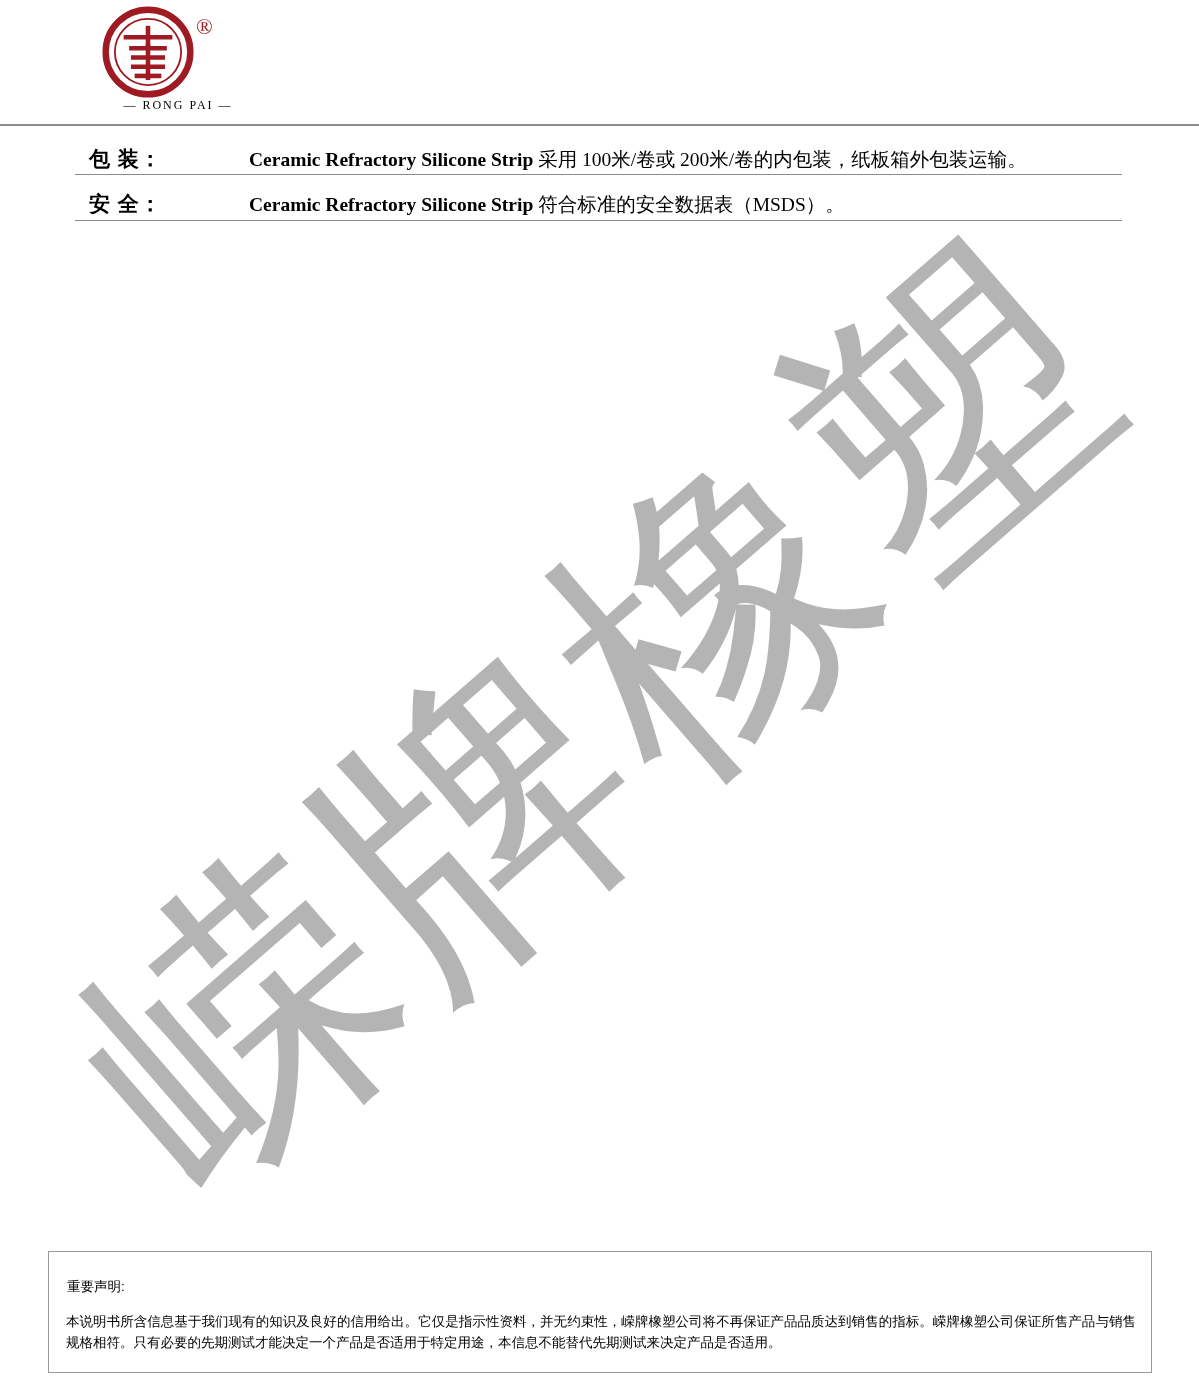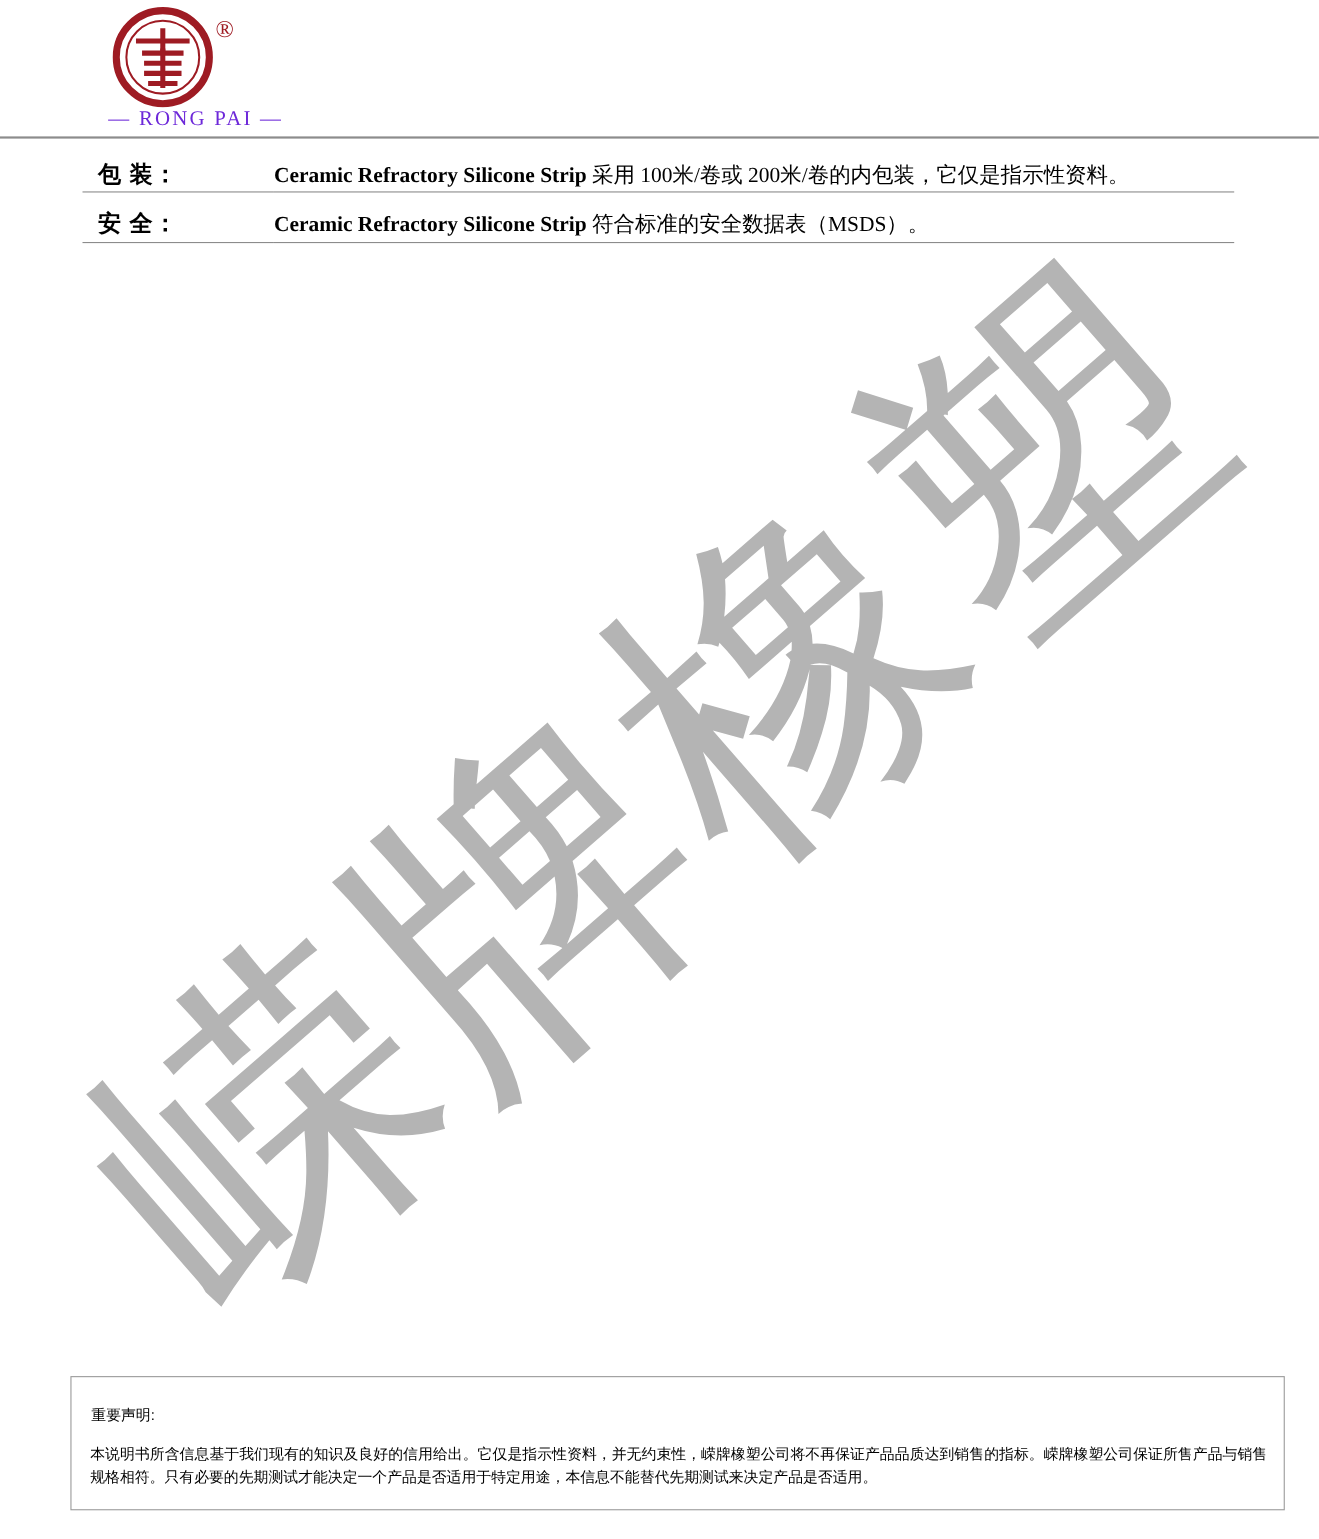--- a/index.html
+++ b/index.html
@@ -50,23 +50,23 @@
     font-size: 22px;
     color: #9e1b23;
     font-family: "Liberation Serif", serif;
   }
   .logo-text {
     position: absolute;
     left: 0px;
     top: 94px;
     width: 200px;
     text-align: center;
-    font-size: 19px;
+    font-size: 12px;
     letter-spacing: 2px;
-    color: #6d28d9;
+    color: #000000;
     font-family: "Liberation Serif", serif;
     white-space: nowrap;
   }
 
   
   .spec-table {
     position: absolute;
     left: 75px;
     top: 130px;
     width: 1047px;
@@ -131,21 +131,20 @@
   
   .statement {
     position: absolute;
     left: 48px;
     top: 1251px;
     width: 1104px;
     height: 122px;
     border: 1px solid #9a9a9a;
     box-sizing: border-box;
     background: transparent;
-    margin-left: 16px;
   }
   .statement-title {
     position: absolute;
     left: 18px;
     top: 26px;
     font-size: 13.5px;
     color: #000;
     font-family: "Liberation Sans", sans-serif;
   }
   .statement-body {
@@ -182,21 +181,21 @@
       </svg>
       <div class="logo-reg">®</div>
       <div class="logo-text">— RONG  PAI —</div>
     </div>
   </div>
 
   <table class="spec-table">
     <tbody>
         <tr>
       <td class="cell-label">包 装：</td>
-      <td class="cell-body"><b>Ceramic Refractory  Silicone Strip</b><span> 采用 100米/卷或 200米/卷的内包装，它仅是指示性资料。</span></td>
+      <td class="cell-body"><b>Ceramic Refractory  Silicone Strip</b><span> 采用 100米/卷或 200米/卷的内包装，纸板箱外包装运输。</span></td>
     </tr>
     <tr>
       <td class="cell-label">安 全：</td>
       <td class="cell-body"><b>Ceramic Refractory  Silicone Strip</b><span> 符合标准的安全数据表（MSDS）。</span></td>
     </tr>
   </tbody>
     </table>
 
   <div class="watermark">
     <span>嵘牌橡塑</span>

